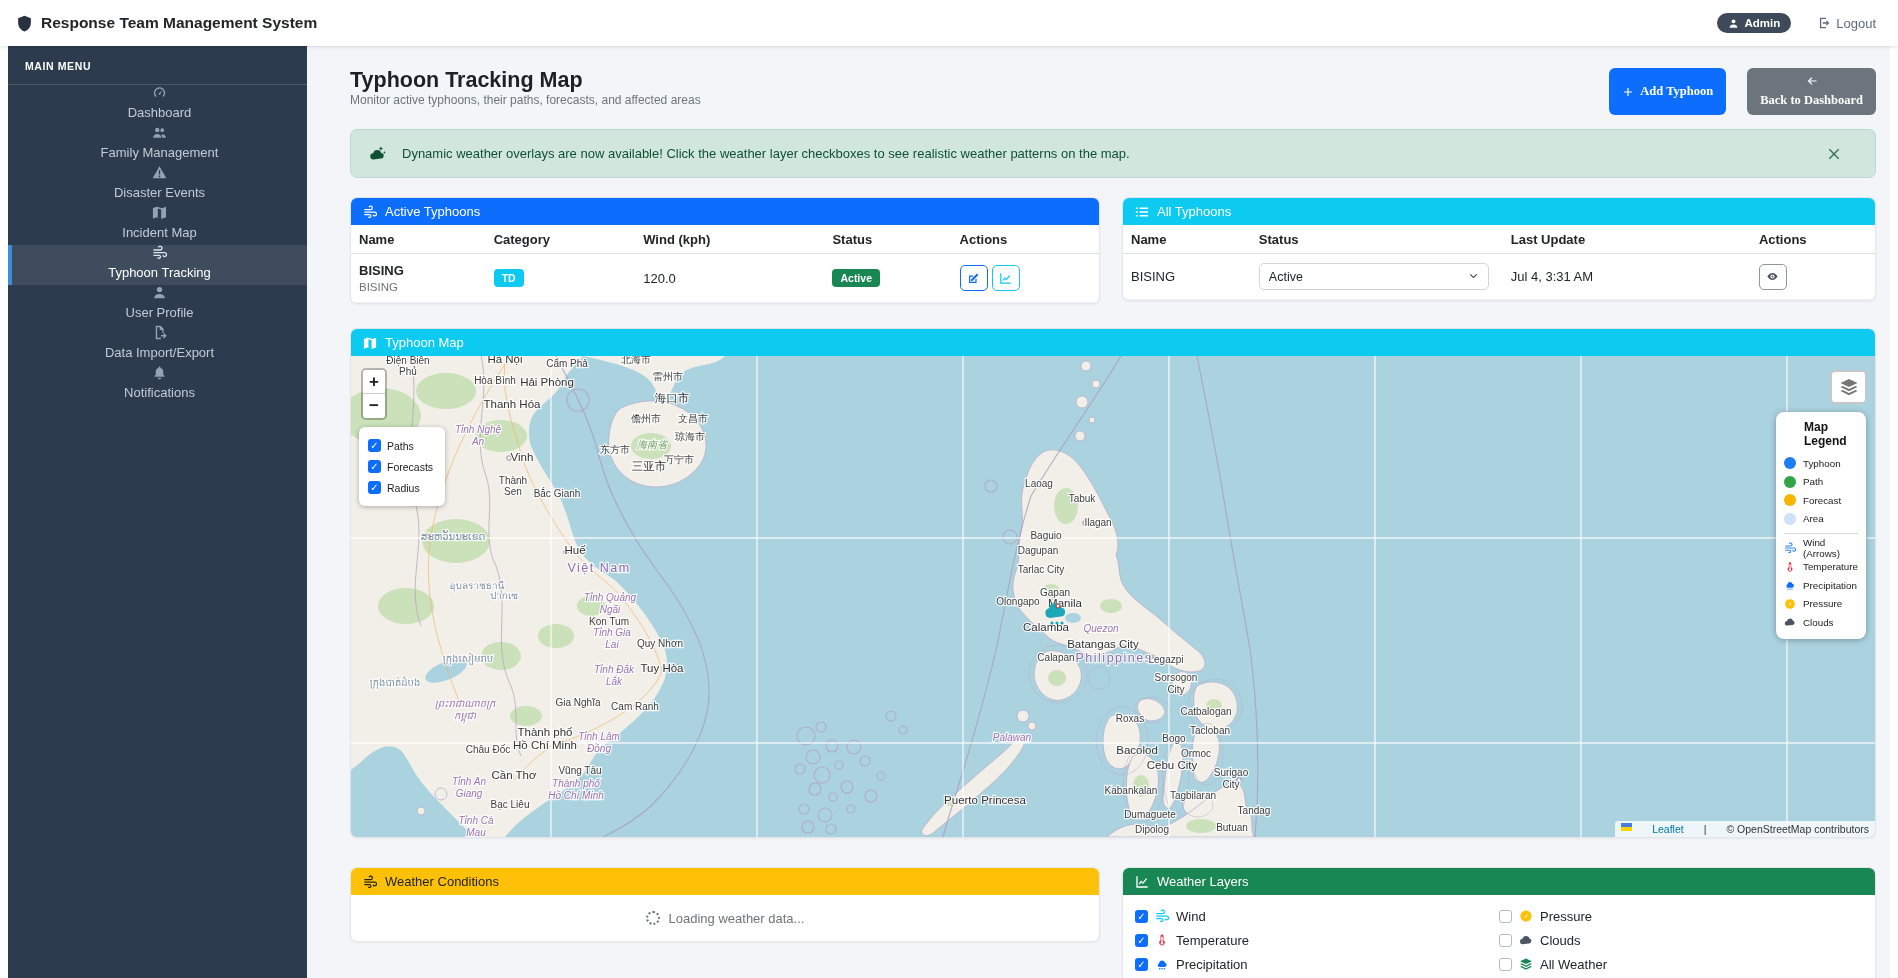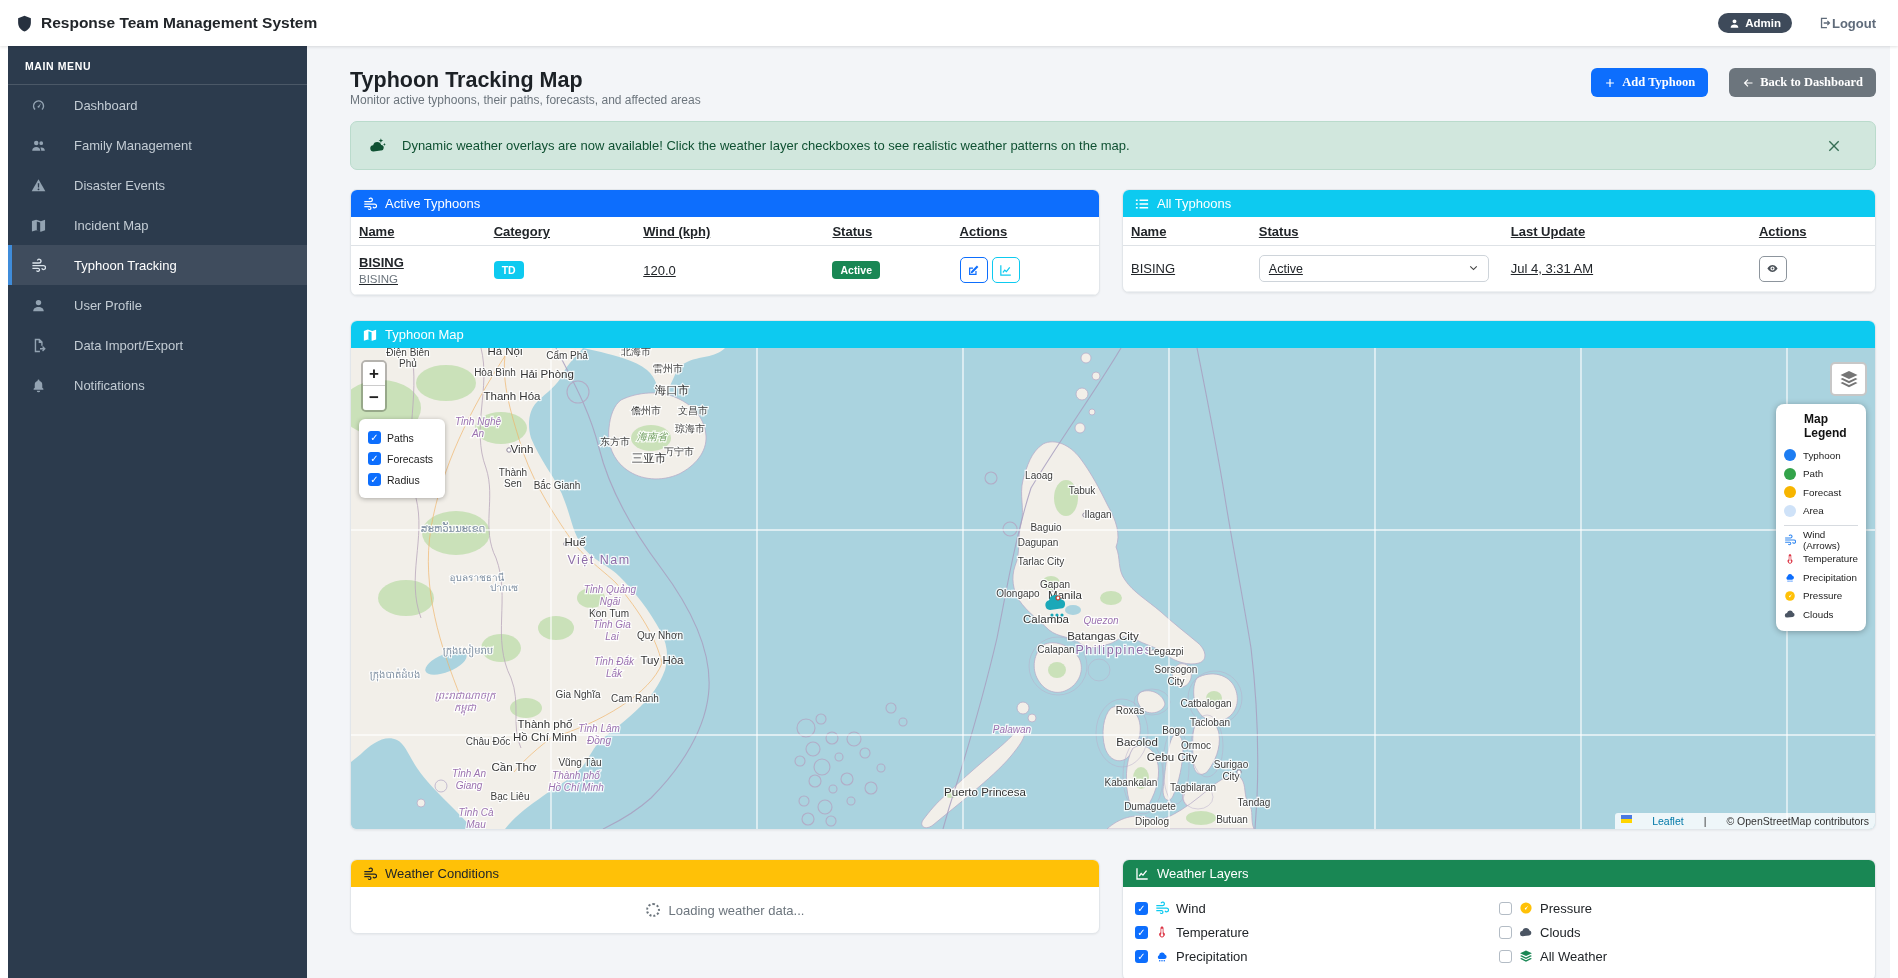--- a/index.html
+++ b/index.html
@@ -9,57 +9,57 @@
   .ic svg { display:inline-block; vertical-align:-2px; }
 
   
   .navbar { position:absolute; left:0; top:0; width:1898px; height:46px; background:#fff;
     box-shadow:0 1px 3px rgba(0,0,0,.12); display:flex; align-items:center; padding:0 22px 0 16px; z-index:30; }
   .brand { display:flex; align-items:flex-end; gap:8px; font-size:15.5px; font-weight:700; color:#212529; }
   .brand .ic { color:#27313f; }
   .nav-right { margin-left:auto; display:flex; align-items:center; gap:26px; }
   .admin-pill { background:#3e4a5a; color:#fff; font-size:11.5px; font-weight:700; border-radius:999px;
     padding:4px 11px; display:flex; align-items:center; gap:5px; cursor:pointer; }
-  .logout { color:#5f6b7a; font-size:13px; display:flex; align-items:center; cursor:pointer;font-weight:bold; }
+  .logout { color:#5f6b7a; font-size:13px; display:flex; align-items:center; gap:5px; cursor:pointer; }
 
   
   .sidebar { position:absolute; left:8px; top:46px; width:299px; height:932px; background:#2c3b4d; }
   .side-head { padding:14px 17px 12px; font-size:10.5px; font-weight:700; letter-spacing:.6px; color:#fff;
     border-bottom:1px solid rgba(255,255,255,.15); }
-  .side-item { height:40px; display:flex; align-items:center; gap:27px; padding:0 17px; font-size:13px;
-    color:#c3ccd4; cursor:pointer; border-left:4px solid transparent; }
+  .side-item { height:40px; display:flex; align-items:center; gap:5px; padding:0 17px; font-size:13px;
+    color:#c3ccd4; cursor:pointer; border-left:4px solid transparent;flex-direction:column; }
   .side-item .ic { color:#93a3b2; width:18px; text-align:center; }
   .side-item.active { background:rgba(255,255,255,.09); border-left-color:#3f8cda; color:#fff; }
   .side-item.active .ic { color:#dbe4ec; }
 
   
   .main { position:absolute; left:307px; top:46px; width:1583px; height:932px; background:#f3f5f8;
     padding:22px 14px 0 43px; overflow:hidden; }
   .page-head { display:flex; align-items:flex-start; }
   .page-title { font-size:21.5px; font-weight:700; color:#1c2126; }
   .page-sub { font-size:12px; color:#6c757d; }
   .head-btns { margin-left:auto; display:flex; gap:21px;font-family:Liberation Serif, serif; }
   .btn { border:none; border-radius:6px; font-size:12.5px; font-weight:700; color:#fff; padding:7px 13px;
     display:flex; align-items:center; gap:6px; cursor:pointer; font-family:inherit; }
   .btn-primary { background:#0d6efd; }
-  .btn-secondary { background:#6c757d; }
+  .btn-secondary { background:#6c757d;flex-direction:column; }
 
   .alert { margin-top:14px; background:#d1e7dd; border:1px solid #badbcc; color:#0f5132; border-radius:7px;
     height:49px; display:flex; align-items:center; padding:0 18px; font-size:13px; }
   .alert .ic { margin-right:16px; color:#0f5132; }
   .alert-close { margin-left:auto; color:#233; cursor:pointer; opacity:.8; }
 
   .cards-row { margin-top:19px; display:flex; gap:22px; align-items:flex-start; }
   .card { background:#fff; border:1px solid #e2e6ea; border-radius:7px; box-shadow:0 1px 2px rgba(0,0,0,.05);
     overflow:hidden; }
   .card-h { height:27px; display:flex; align-items:center; gap:8px; padding:0 12px; font-size:13px; color:#fff;text-align:center; }
   .card-h.primary { background:#0d6efd; } .card-h.info { background:#0dcaf0; }
   .card-h.warning { background:#ffc107; color:#212529; } .card-h.success { background:#198754; }
 
-  table { border-collapse:collapse; width:100%; table-layout:fixed; font-size:13px; color:#212529;text-decoration:underline; }
+  table { border-collapse:collapse; width:100%; table-layout:fixed; font-size:13px; color:#212529; }
   th { text-align:left; font-weight:700; padding:7px 8px 6px; border-bottom:1px solid #dee2e6; }
   td { padding:9px 8px; vertical-align:middle; border-bottom:1px solid #eef0f2; }
   .tname { font-weight:700; } .tsub { font-size:11.5px; color:#6c757d; margin-top:3px; }
   .badge { display:inline-block; border-radius:4px; color:#fff; font-size:10.5px; font-weight:700; padding:3px 8px; }
   .badge-td { background:#0dcaf0; } .badge-active { background:#198754; }
   .icon-btn { width:28px; height:26px; border-radius:5px; background:#fff; display:inline-flex; align-items:center;
     justify-content:center; cursor:pointer; }
   .icon-btn.b-edit { border:1px solid #0d6efd; color:#0d6efd; margin-right:4px; }
   .icon-btn.b-chart { border:1px solid #0dcaf0; color:#0dcaf0; }
   .icon-btn.b-eye { border:1px solid #8d959d; color:#495057; }

